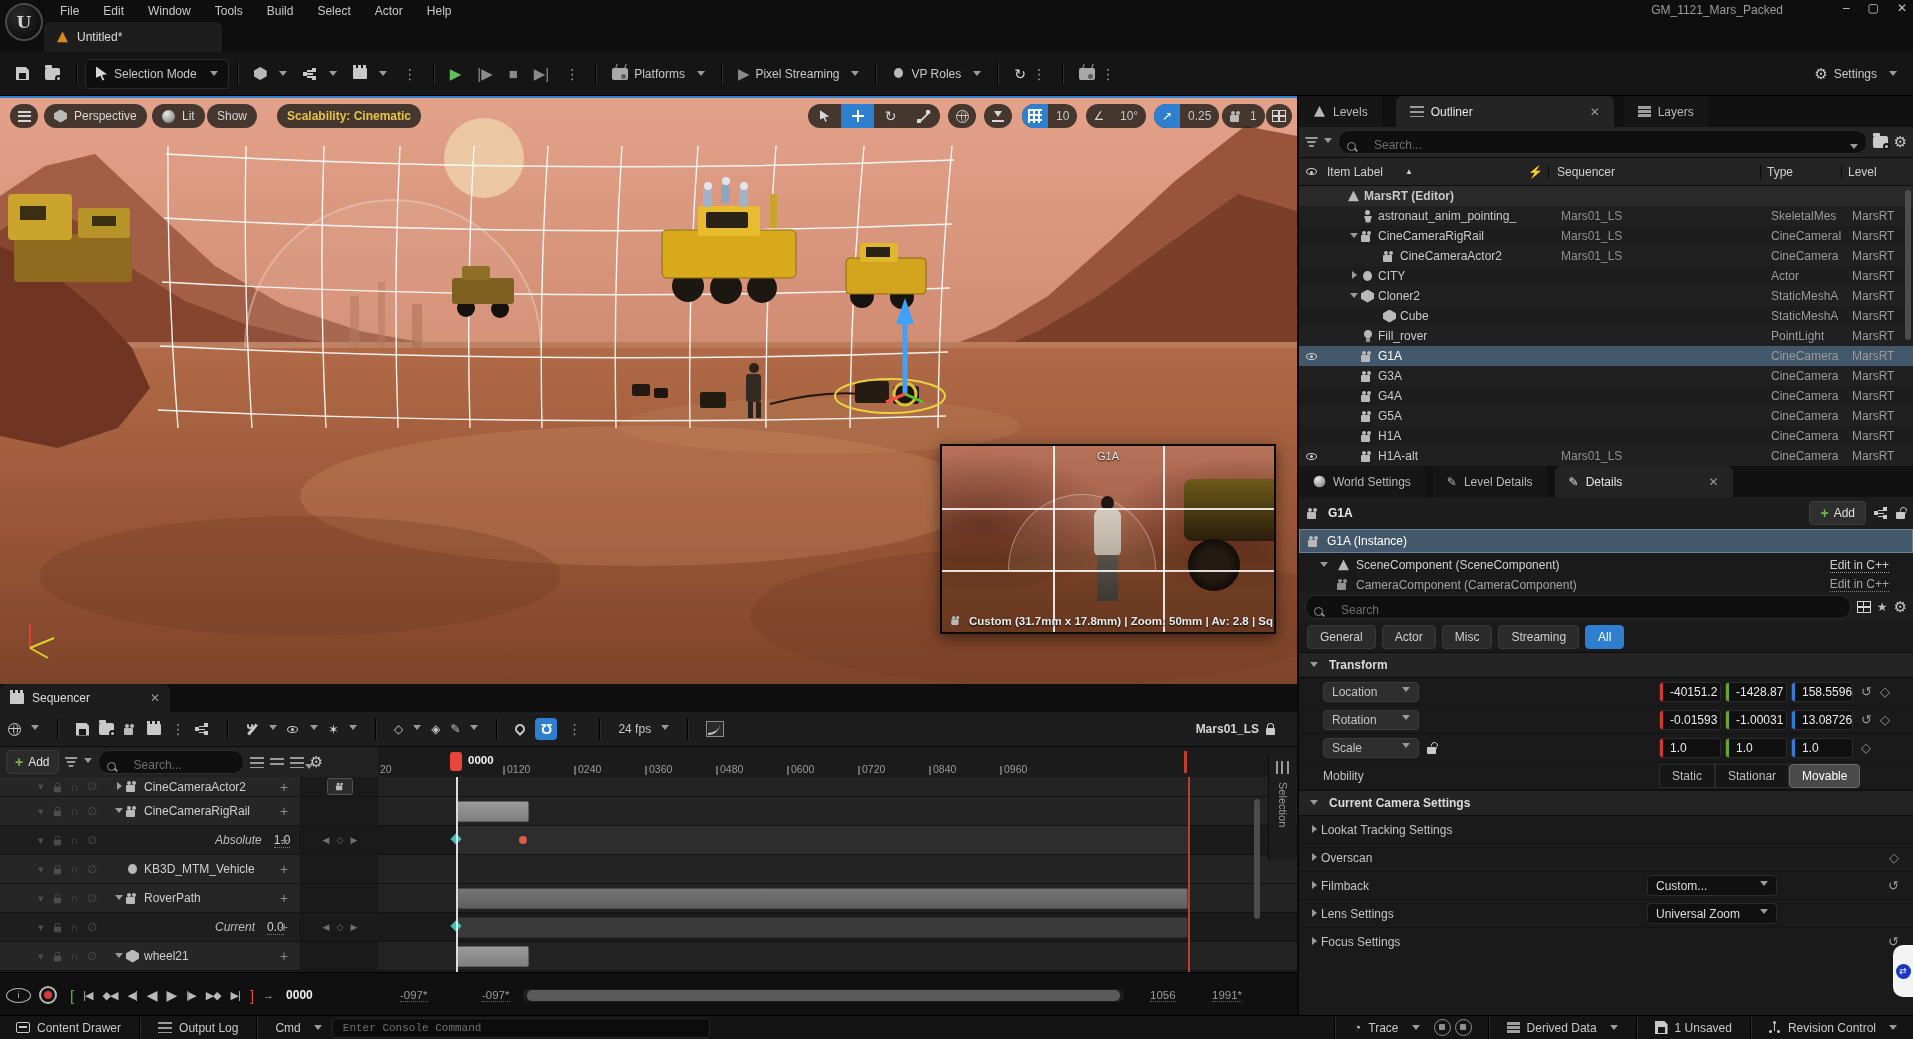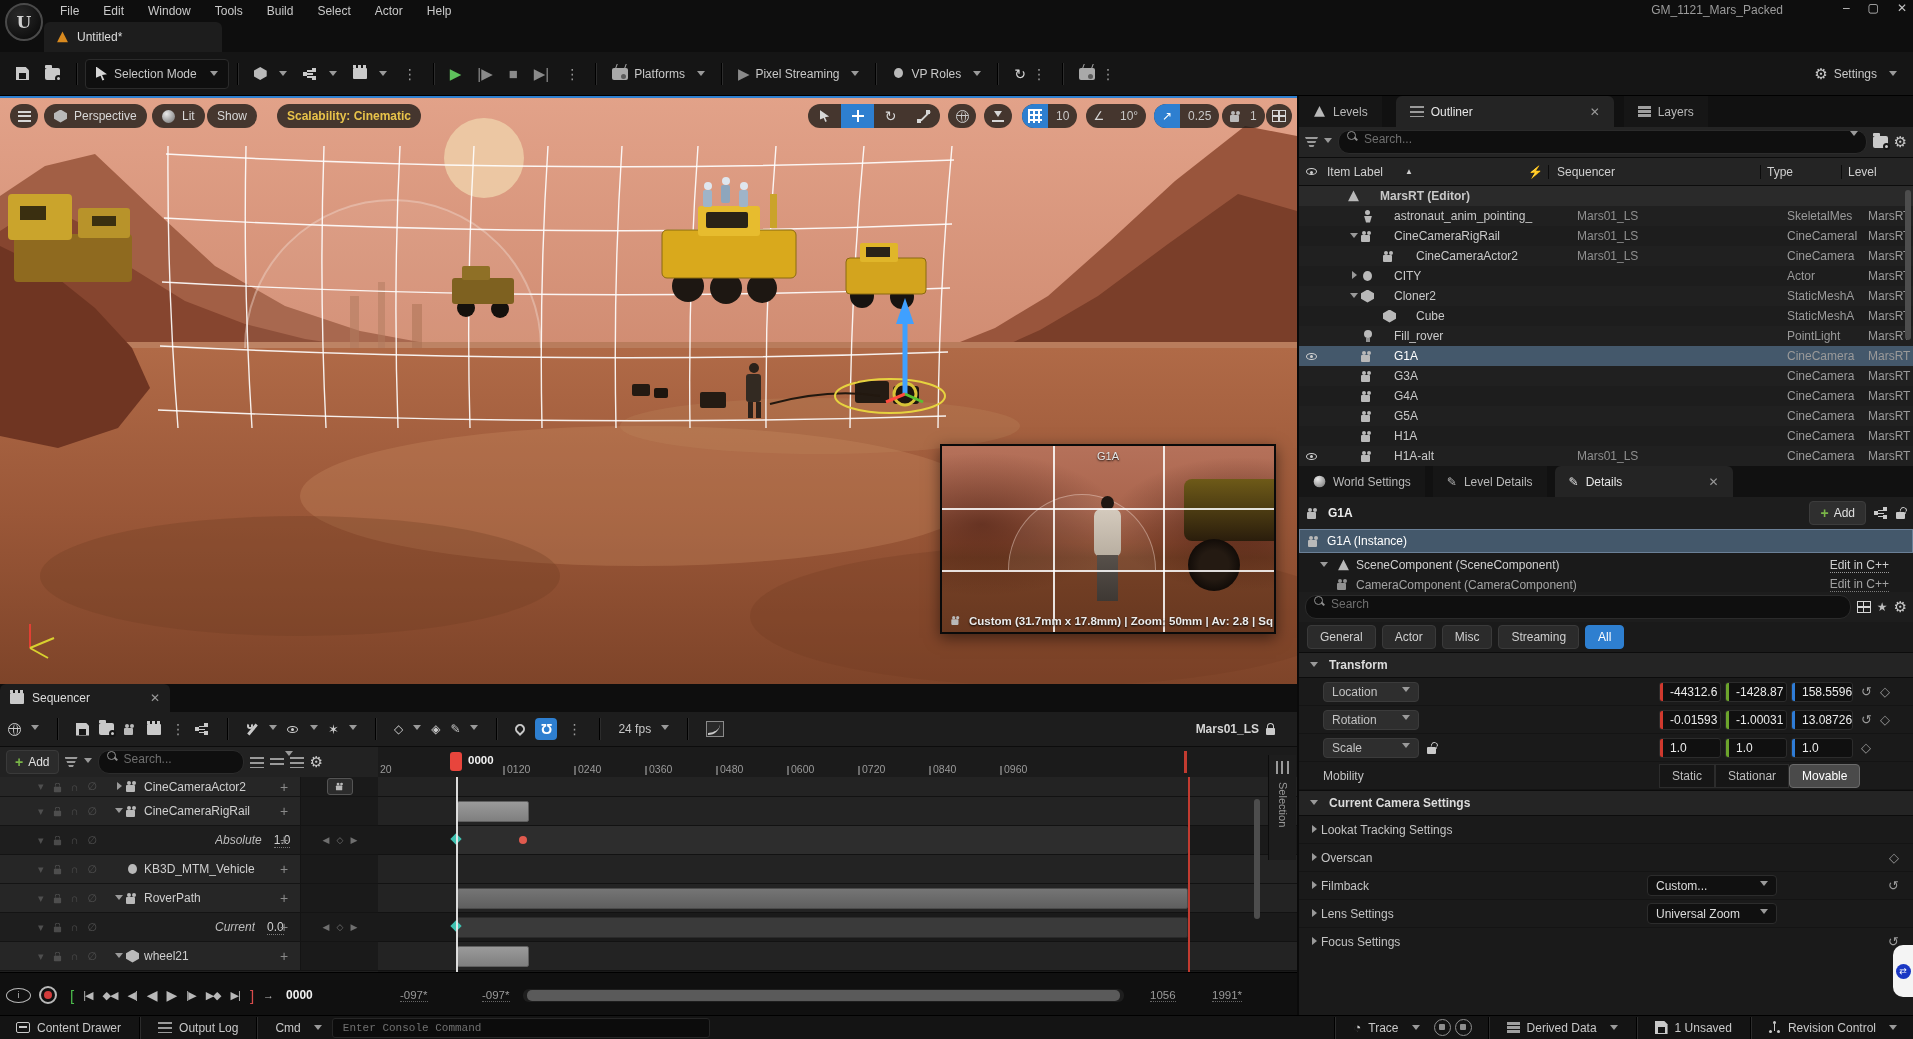--- a/index.html
+++ b/index.html
@@ -111,21 +111,21 @@
   #pv-person .torso{position:absolute;left:6px;top:13px;width:27px;height:48px;border-radius:7px;background:linear-gradient(#d4cabd,#b8aea0);}
   #pv-person .legs{position:absolute;left:9px;top:59px;width:21px;height:46px;background:linear-gradient(#57504a,#3e3833);}
   #pv-title{position:absolute;left:0;right:0;top:4px;text-align:center;color:#e6e6e6;font-size:11px;text-shadow:0 1px 2px #000;z-index:4;}
   #pv-caption{position:absolute;left:8px;bottom:5px;color:#ececec;font-size:11.5px;font-weight:bold;text-shadow:0 1px 2px #000;z-index:4;display:flex;gap:6px;align-items:center;}
   
   #rightpanel{left:1297px;top:96px;width:616px;height:919px;background:#1a1a1a;border-left:2px solid #0a0a0a;box-sizing:border-box;display:flex;flex-direction:column;}
   .rp-tabs{height:31px;background:#111;display:flex;align-items:flex-end;flex:none;}
   .rp-tab{height:31px;display:flex;align-items:center;gap:7px;padding:0 14px;color:#b9b9b9;background:#161616;}
   .rp-tab.active{background:#242424;border-radius:6px 6px 0 0;color:#e6e6e6;}
   .searchrow{height:30px;display:flex;align-items:center;padding:0 6px;gap:6px;background:#242424;flex:none;}
-  .search-pill{flex:1;height:22px;background:#0f0f0f;border:1px solid #2b2b2b;border-radius:11px;display:flex;align-items:flex-start;padding:0 8px;gap:4px;color:#777;}
+  .search-pill{flex:1;height:22px;background:#0f0f0f;border:1px solid #2b2b2b;border-radius:11px;display:flex;align-items:flex-end;padding:0 8px;gap:14px;color:#777;}
   .search-pill input{flex:1;background:transparent;border:none;outline:none;color:#c9c9c9;font-family:inherit;font-size:12px;}
   .search-pill input::placeholder{color:#6f6f6f;}
   .i-search{width:11px;height:11px;position:relative;flex:none;}
   .i-search::before{content:"";position:absolute;left:0;top:0;width:7px;height:7px;border:1.5px solid #8f8f8f;border-radius:50%;}
   .i-search::after{content:"";position:absolute;left:7px;top:7px;width:4px;height:1.5px;background:#8f8f8f;transform:rotate(45deg);}
   .i-funnel{width:13px;height:10px;background:repeating-linear-gradient(#9a9a9a 0 2px,transparent 2px 4px);clip-path:polygon(0 0,100% 0,65% 100%,35% 100%);flex:none;}
   #ol-colhead{height:27px;display:flex;align-items:center;background:#242424;border-top:1px solid #0c0c0c;border-bottom:1px solid #0c0c0c;color:#cfcfcf;flex:none;}
   .olc-eye{width:26px;display:flex;justify-content:center;flex:none;}
   .olc-label{width:203px;display:flex;align-items:center;gap:22px;flex:none;padding-left:2px;box-sizing:border-box;}
   .olc-flash{width:20px;color:#e07b18;flex:none;}
@@ -139,21 +139,21 @@
   .ol-row.selected{background:#44586b;color:#fff;}
   .ol-eye{width:26px;display:flex;justify-content:center;flex:none;visibility:hidden;}
   .ol-row.has-eye .ol-eye{visibility:visible;}
   .ind{flex:none;width:14px;}
   .ol-row.ind-0 .ind{width:10px;}
   .ol-row.ind-1 .ind{width:24px;}
   .ol-row.ind-2 .ind{width:46px;}
   .exp{width:12px;flex:none;position:relative;height:12px;}
   .exp-down > .exp::before{content:"";position:absolute;left:1px;top:3px;border:4px solid transparent;border-top:5px solid #9a9a9a;}
   .exp-right > .exp::before{content:"";position:absolute;left:3px;top:1px;border:4px solid transparent;border-left:5px solid #9a9a9a;}
-  .ol-label{width:175px;flex:none;overflow:hidden;white-space:nowrap;margin-left:20px;}
+  .ol-label{width:175px;flex:none;overflow:hidden;white-space:nowrap;margin-left:4px;}
   .ol-row.ind-2 .ol-label{width:153px;}
   .ol-seq{width:212px;flex:none;color:#8f8f8f;padding-left:8px;box-sizing:border-box;overflow:hidden;white-space:nowrap;}
   .ol-type{width:81px;flex:none;color:#9a9a9a;padding-left:6px;box-sizing:border-box;overflow:hidden;white-space:nowrap;}
   .ol-level{width:74px;flex:none;color:#9a9a9a;padding-left:6px;box-sizing:border-box;overflow:hidden;white-space:nowrap;}
   #ol-scroll{position:absolute;right:2px;top:4px;width:6px;height:150px;background:#4d4d4d;border-radius:3px;}
   #ol-footer{height:26px;display:flex;align-items:center;padding-left:10px;background:#242424;border-top:1px solid #0c0c0c;color:#bdbdbd;flex:none;}
   
   #dt-head{height:32px;display:flex;align-items:center;gap:8px;padding:0 8px;background:#1d1d1d;flex:none;}
   #dt-add{height:22px;background:#2f2f2f;border:1px solid #3c3c3c;border-radius:4px;display:flex;align-items:center;gap:5px;padding:0 10px;color:#e0e0e0;}
   #dt-add .plus{color:#7ab648;font-weight:bold;font-size:14px;}
@@ -887,21 +887,21 @@
     </div>
     <div class="dt-row">
       <span class="rowlabel">
           <span class="axis-drop">
             <span>Location</span>
             <span class="chev" style="margin:0"></span>
           </span>
         </span>
       <span class="vals">
         <span class="vbox vx">
-            <span>-44312.6</span>
+            <span>-40151.2</span>
           </span>
         <span class="vbox vy">
             <span>-1428.87</span>
           </span>
         <span class="vbox vz">
             <span>158.5596</span>
           </span>
       </span>
       <span class="rowicons">
           <span>↺</span>

